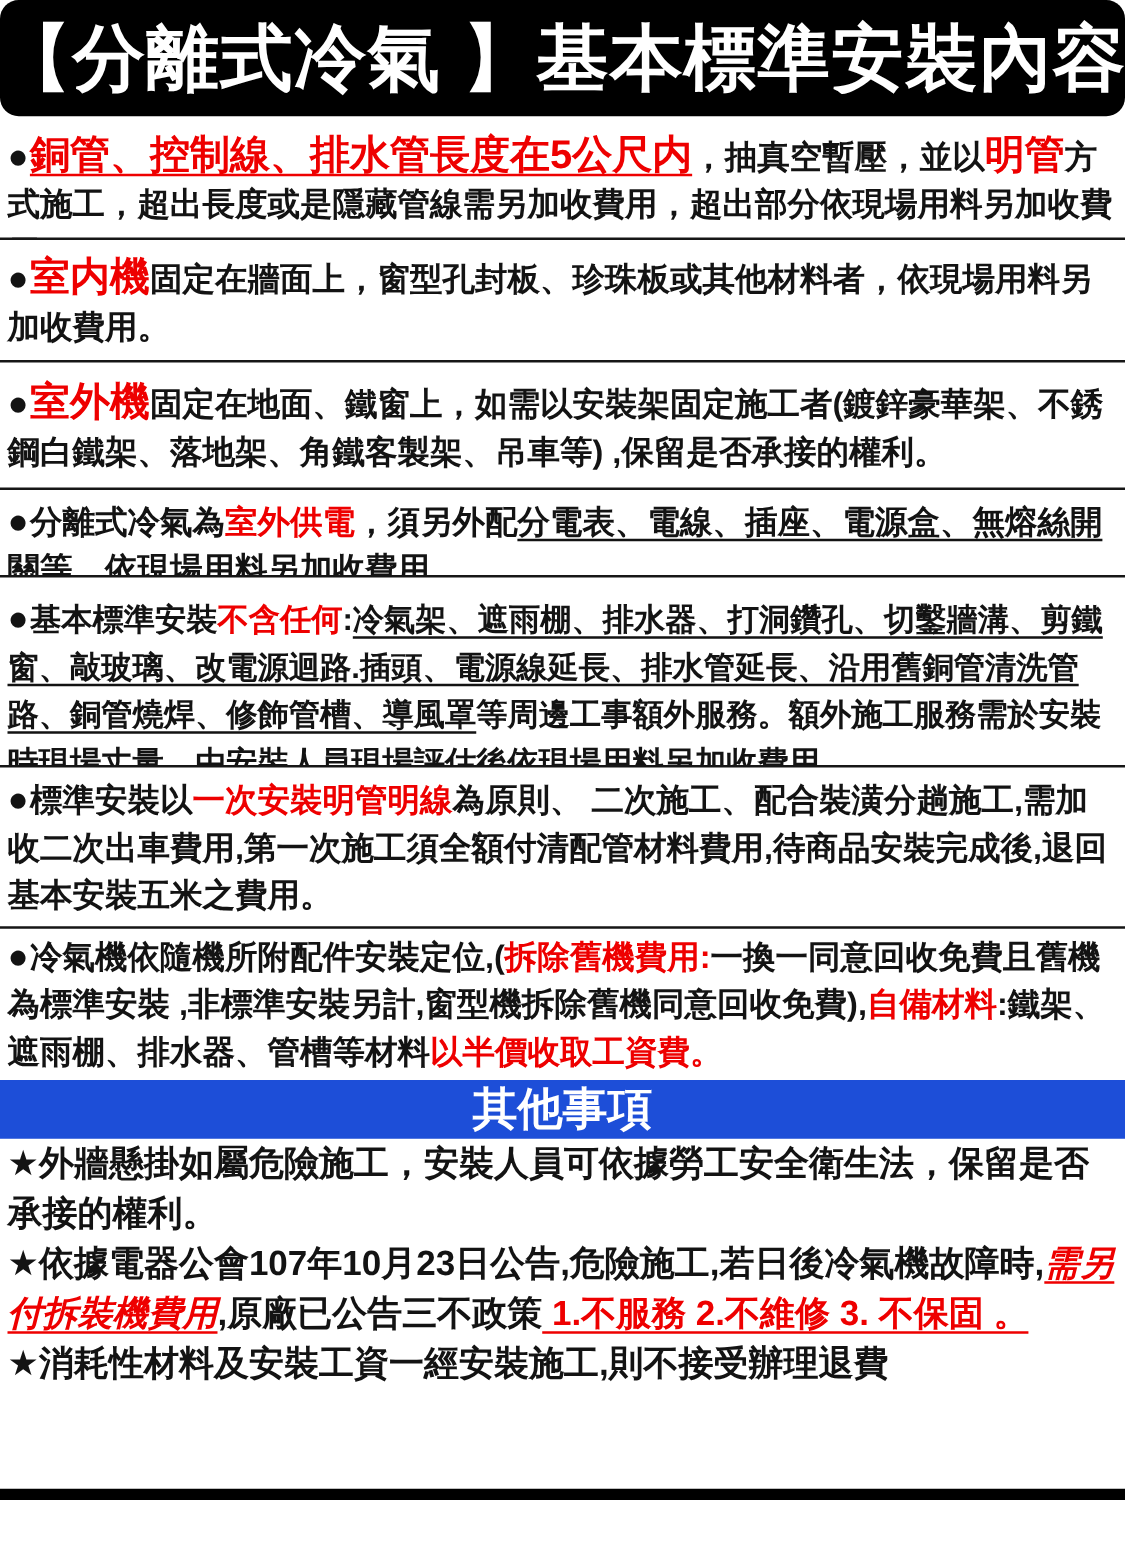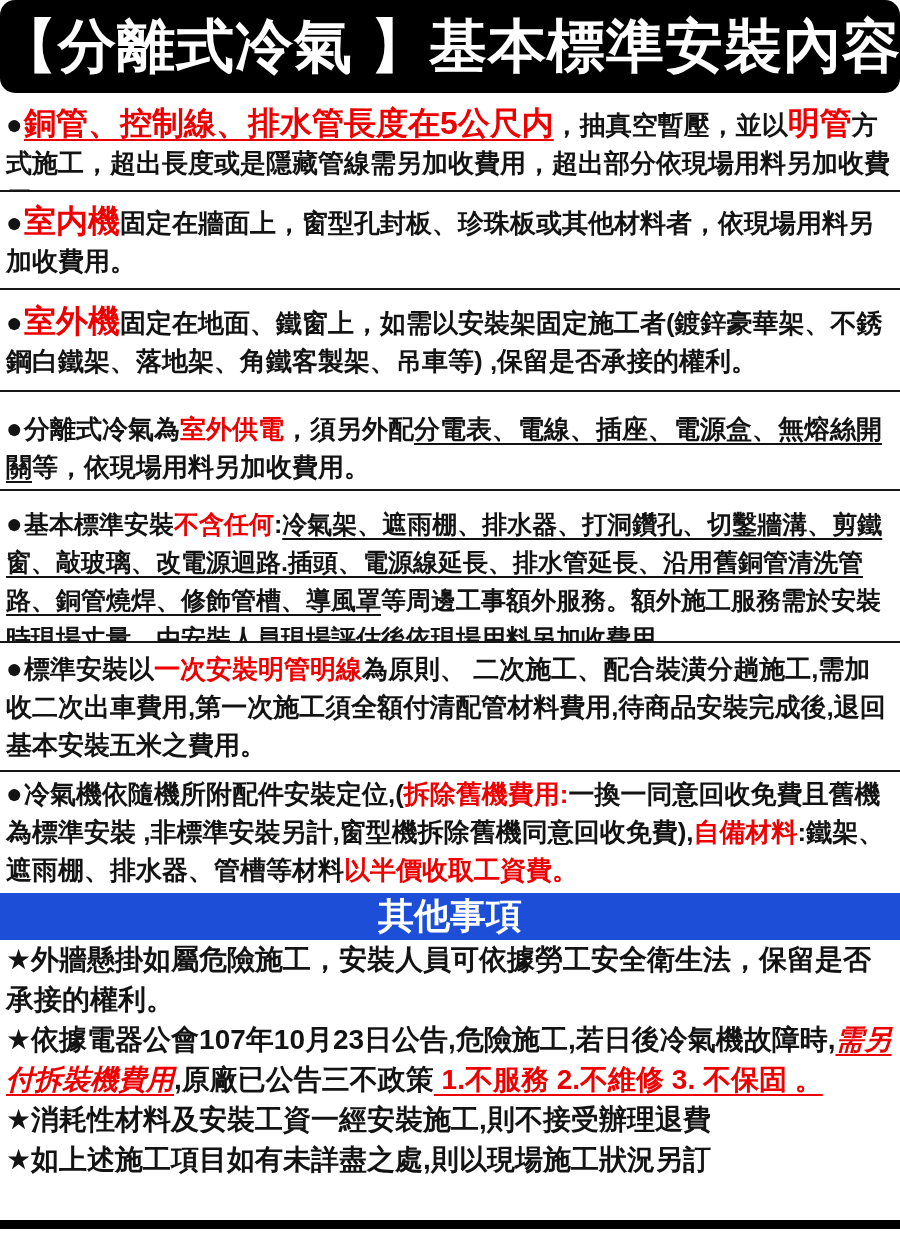--- a/index.html
+++ b/index.html
@@ -15,21 +15,21 @@
   }
   .sec{
     box-sizing:border-box;border-bottom:2px solid #161616;
     padding:11px 6px 0 6px;overflow:hidden;
     font-size:26px;line-height:38px;font-weight:bold;color:#131313;
     overflow-wrap:anywhere;
   }
   #sec-1{height:99px;padding-top:11px;}
   #sec-2{height:98px;padding-top:10px;}
   #sec-3{height:102px;padding-top:12px;}
-  #sec-4{height:99px;padding-top:18px;}
+  #sec-4{height:70px;padding-top:6px;}
   #sec-5{height:152px;padding-top:14px;font-size:25px;}
   #sec-6{height:129px;padding-top:7px;}
   #sec-7{height:121px;padding-top:3px;line-height:38px;}
   .red{color:#ee0000;}
   .big{font-size:32px;}
   .u{text-decoration:underline;text-underline-offset:5px;text-decoration-thickness:2px;}
   .it{font-style:italic;}
   .b{font-size:28px;margin-right:1px;}
   .other-bar{
     height:47px;background:#1d4ed8;color:#ffffff;
@@ -86,18 +86,15 @@
 <div class="notes">
   <div class="note-item">
     <span>★</span><span>外牆懸掛如屬危險施工，安裝人員可依據勞工安全衛生法，保留是否承接的權利。</span>
   </div>
   <div class="note-item">
     <span>★</span><span>依據電器公會107年10月23日公告,危險施工,若日後冷氣機故障時,</span><span class="red u it">需另付拆裝機費用</span><span>,原廠已公告三不政策</span><span class="red u"> 1.不服務 2.不維修 3. 不保固 。</span>
   </div>
   <div class="note-item">
     <span>★</span><span>消耗性材料及安裝工資一經安裝施工,則不接受辦理退費</span>
   </div>
-  <div class="note-item">
-    <span>★</span><span>如上述施工項目如有未詳盡之處,則以現場施工狀況另訂</span>
-  </div>
 </div>
 
 <div class="bottom-bar"></div>
 
 </body></html>

